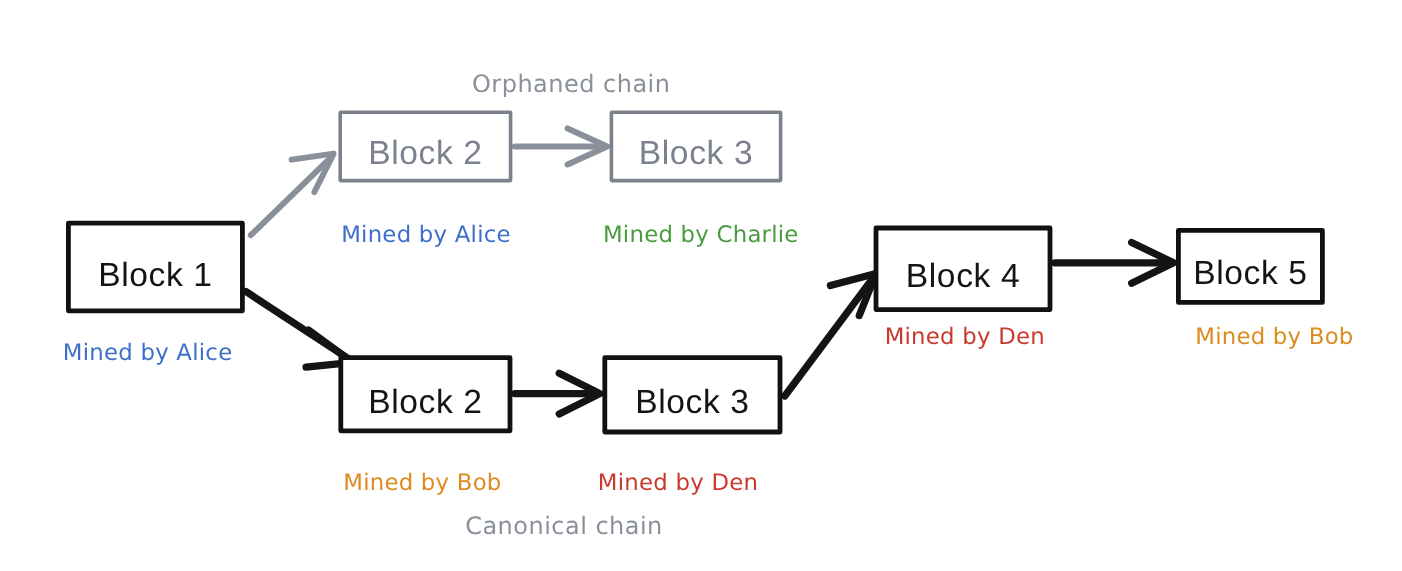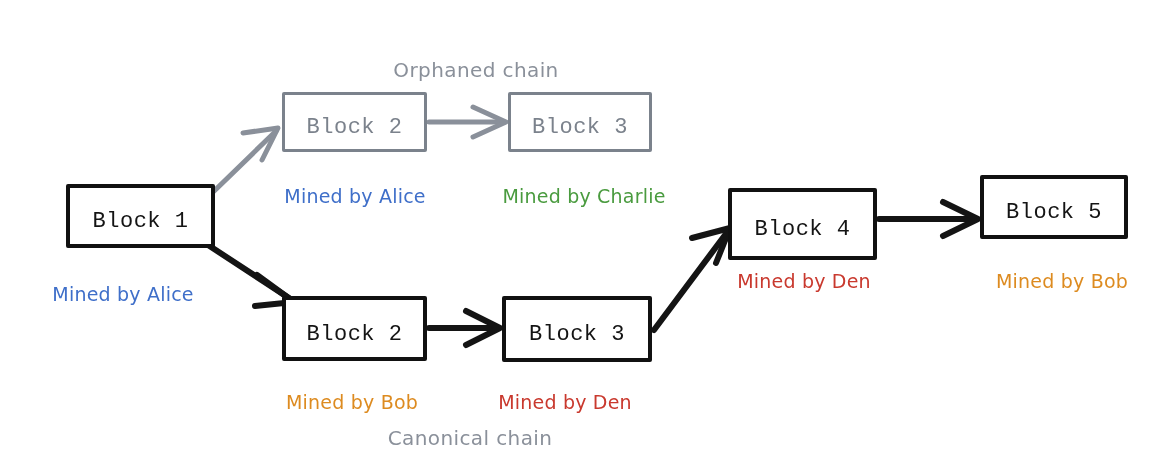--- a/index.html
+++ b/index.html
@@ -31,22 +31,22 @@
     position: absolute;
     box-sizing: border-box;
     display: flex;
     align-items: center;
     justify-content: center;
     background: #ffffff;
     border-style: solid;
     border-radius: 2px;
   }
   .block-label {
-    font-family: Liberation Mono, monospace;
-    font-size: 22px;
+    font-family: Liberation Sans, sans-serif;
+    font-size: 28px;
     letter-spacing: 0.5px;
     line-height: 1;
     white-space: nowrap;
     transform: translateY(-1px);
     margin-top: 14px;
   }
 
   .block.solid {
     border-color: #111111;
     border-width: 4px;
@@ -117,21 +117,21 @@
     <g>
       <path d="M879 219 L976 219" fill="none" stroke="#141414" stroke-width="6" stroke-linecap="round" stroke-linejoin="round"></path>
       <path d="M943 202 L978 219 L943 236" fill="none" stroke="#141414" stroke-width="6" stroke-linecap="round" stroke-linejoin="round"></path>
     </g>
   </svg>
 
   <div class="chain-title" style="left:476px; top:60px;">Orphaned chain</div>
 
   <div class="chain-title" style="left:470px; top:428px;">Canonical chain</div>
 
-  <div class="block solid" style="left:66px; top:184px; width:149px; height:64px;">
+  <div class="block solid" style="left:55px; top:184px; width:149px; height:77px;">
     <span class="block-label">Block 1</span>
   </div>
 
   <div class="block ghost" style="left:282px; top:92px; width:145px; height:60px;">
     <span class="block-label">Block 2</span>
   </div>
 
   <div class="block ghost" style="left:508px; top:92px; width:144px; height:60px;">
     <span class="block-label">Block 3</span>
   </div>
@@ -141,21 +141,21 @@
   </div>
 
   <div class="block solid" style="left:502px; top:296px; width:150px; height:66px;">
     <span class="block-label">Block 3</span>
   </div>
 
   <div class="block solid" style="left:728px; top:188px; width:149px; height:72px;">
     <span class="block-label">Block 4</span>
   </div>
 
-  <div class="block solid" style="left:980px; top:175px; width:148px; height:64px;">
+  <div class="block solid" style="left:980px; top:190px; width:124px; height:64px;">
     <span class="block-label">Block 5</span>
   </div>
 
   <div class="caption" style="left:123px; top:285px; color:#3f6fc9;">Mined by Alice</div>
 
   <div class="caption" style="left:355px; top:187px; color:#3f6fc9;">Mined by Alice</div>
 
   <div class="caption" style="left:584px; top:187px; color:#4a9b3f;text-align:center;">Mined by Charlie</div>
 
   <div class="caption" style="left:352px; top:393px; color:#dd8b20;">Mined by Bob</div>

